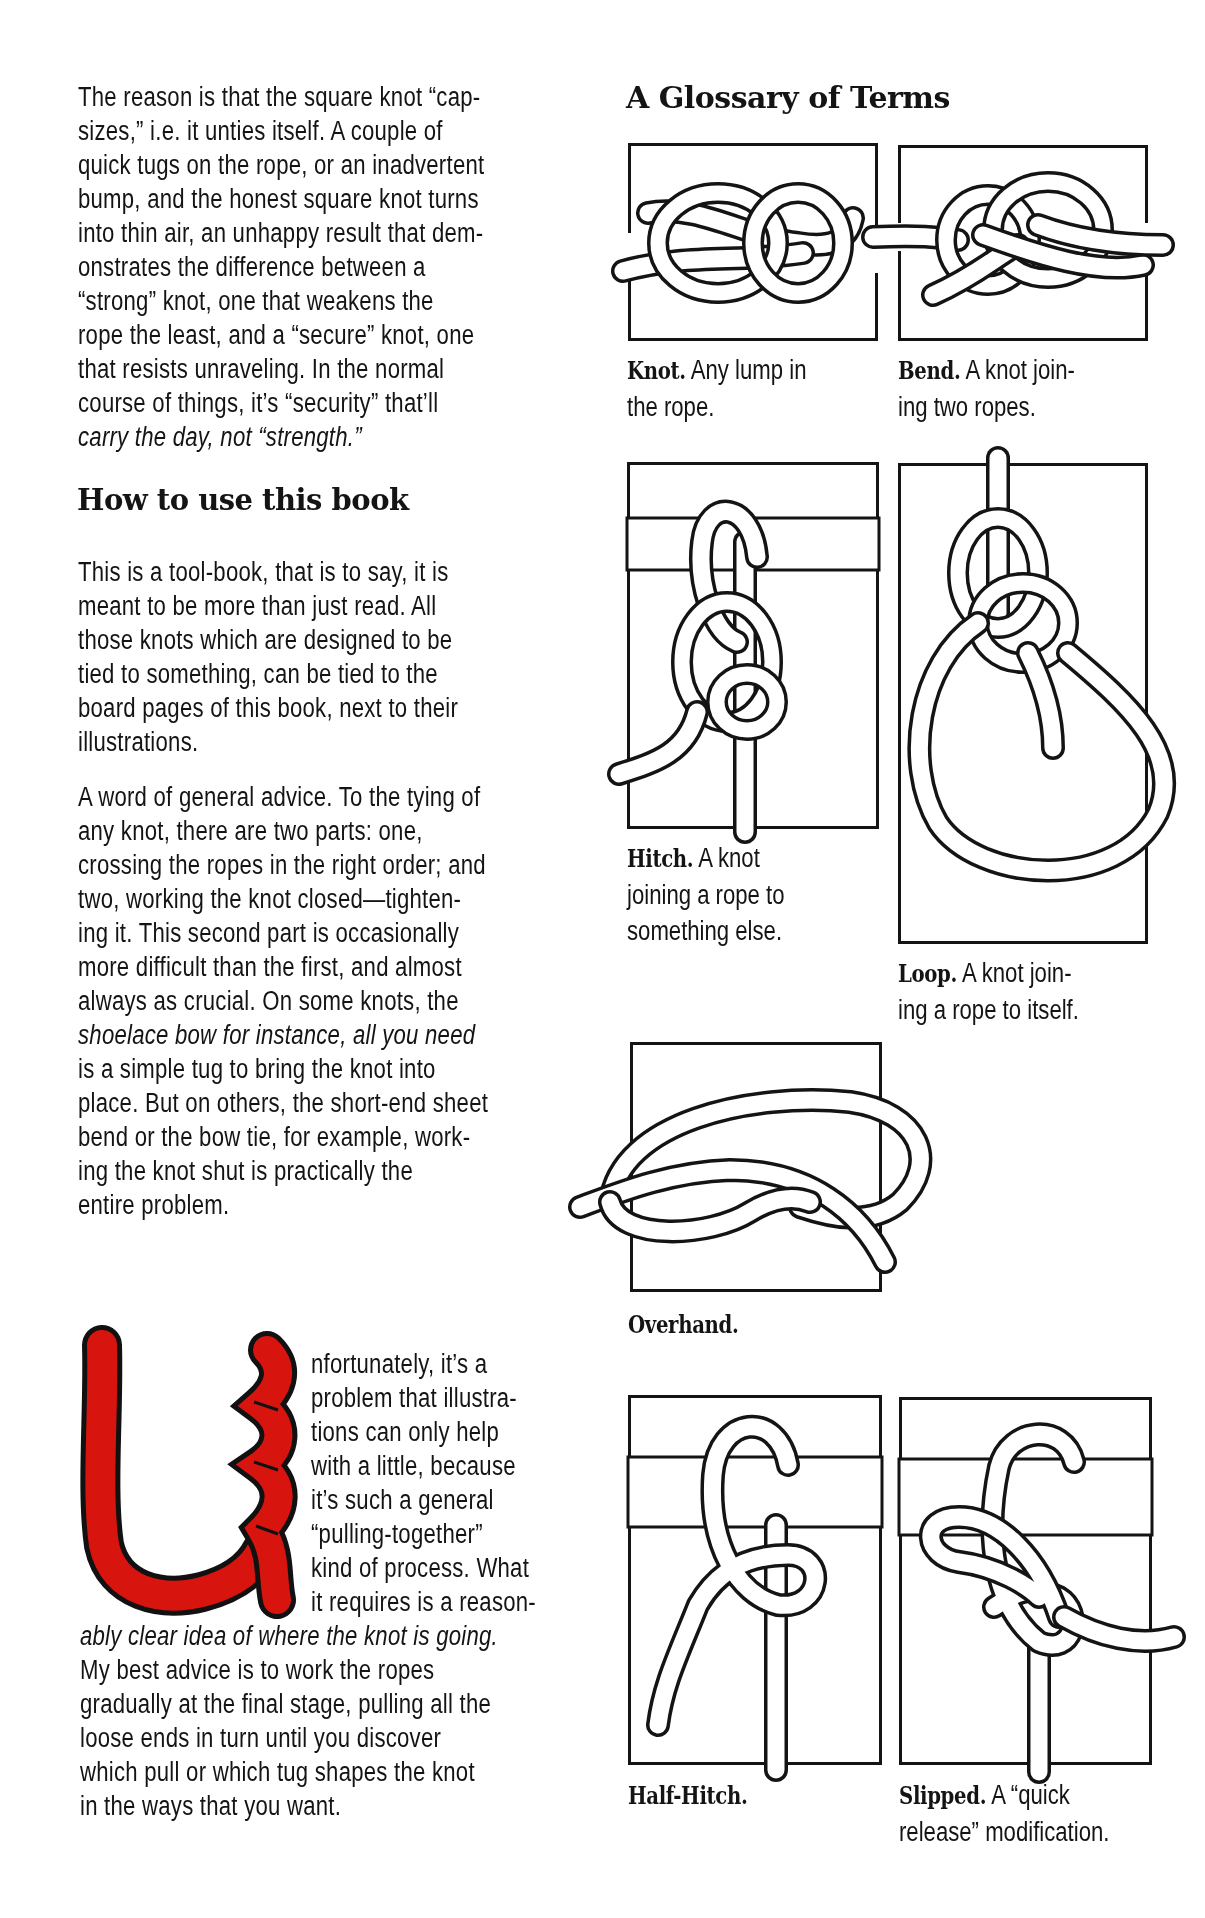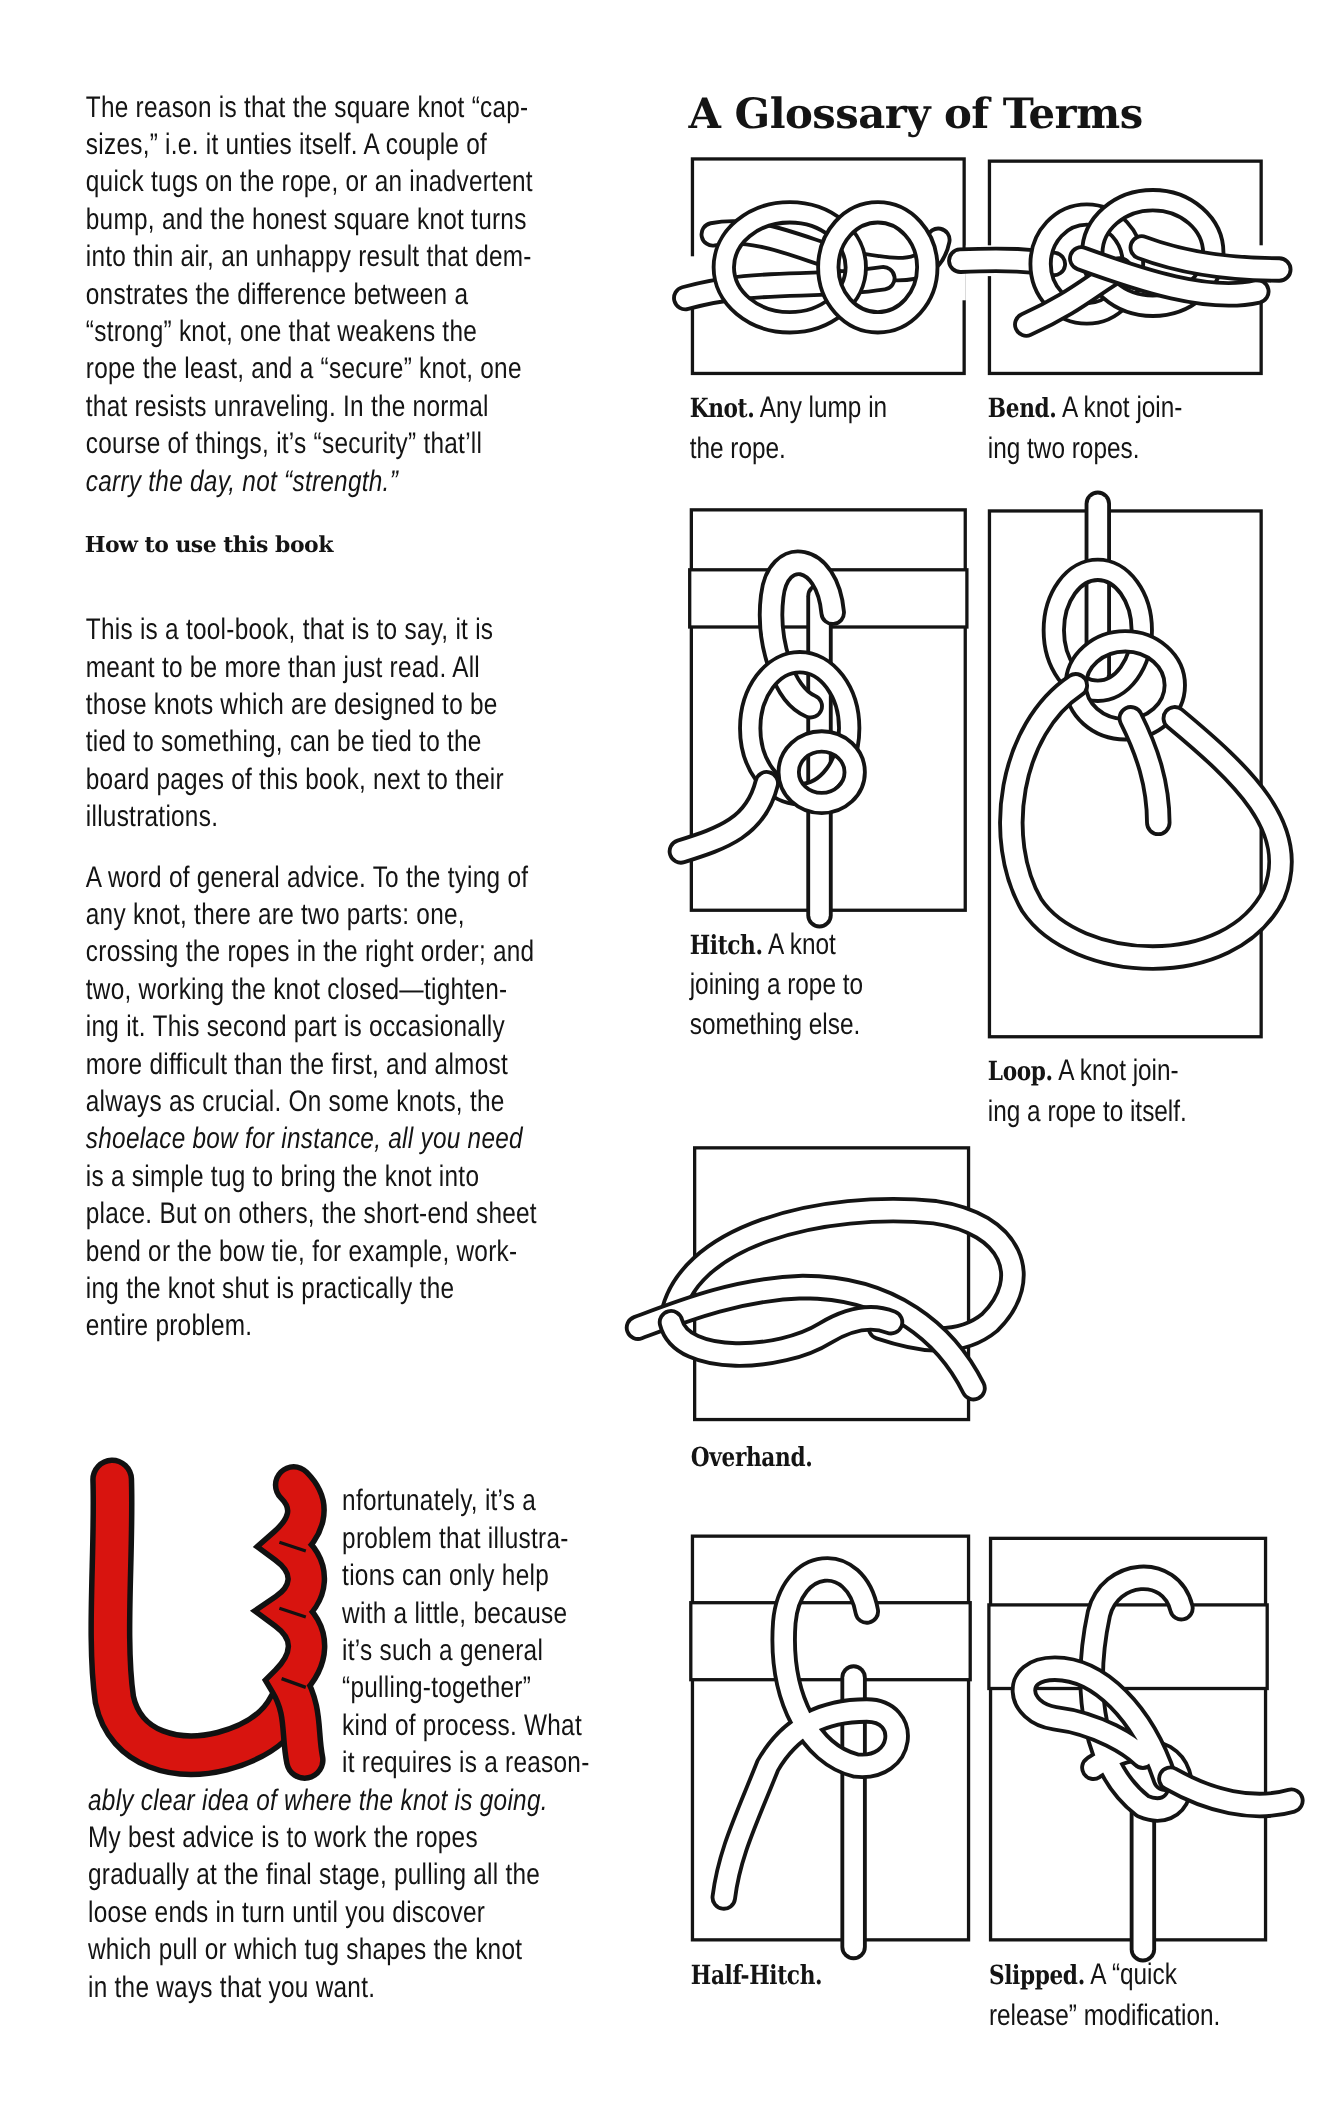--- a/index.html
+++ b/index.html
@@ -13,21 +13,21 @@
     transform:scaleX(0.82);
     white-space:nowrap;
     letter-spacing:0.3px;
   }
   .body-text .ln { display:block; }
   .it { font-style:italic; }
   .head {
     position:absolute;
     font-family:"DejaVu Serif", serif;
     font-weight:bold;
-    font-size:38px;
+    font-size:30px;
     letter-spacing:-0.5px;
     white-space:nowrap;
     transform-origin:0 0;
   }
   .box {
     position:absolute;
     border:3px solid #141414;
     box-sizing:border-box;
     background:#fff;
   }
@@ -63,21 +63,21 @@
   <span class="ln">bump, and the honest square knot turns</span>
   <span class="ln">into thin air, an unhappy result that dem-</span>
   <span class="ln">onstrates the difference between a</span>
   <span class="ln">“strong” knot, one that weakens the</span>
   <span class="ln">rope the least, and a “secure” knot, one</span>
   <span class="ln">that resists unraveling. In the normal</span>
   <span class="ln">course of things, it’s “security” that’ll</span>
   <span class="ln it">carry the day, not “strength.”</span>
 </div>
 
-<div class="head" style="left:77px; top:483px; font-size:20px;">How to use this book</div>
+<div class="head" style="left:77px; top:483px; font-size:29px;">How to use this book</div>
 
 <div class="body-text" style="left:78px; top:555px;">
   <span class="ln">This is a tool-book, that is to say, it is</span>
   <span class="ln">meant to be more than just read. All</span>
   <span class="ln">those knots which are designed to be</span>
   <span class="ln">tied to something, can be tied to the</span>
   <span class="ln">board pages of this book, next to their</span>
   <span class="ln">illustrations.</span>
 </div>
 

